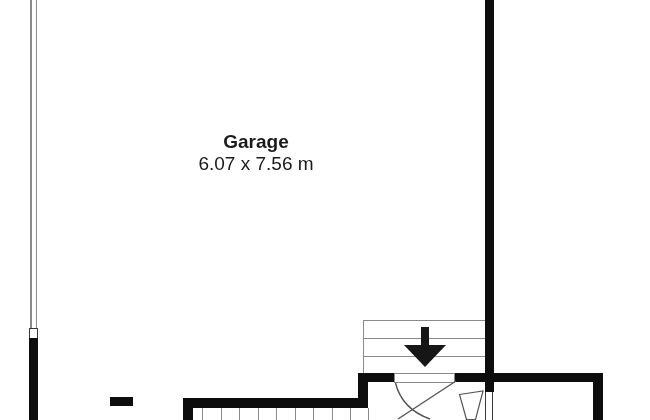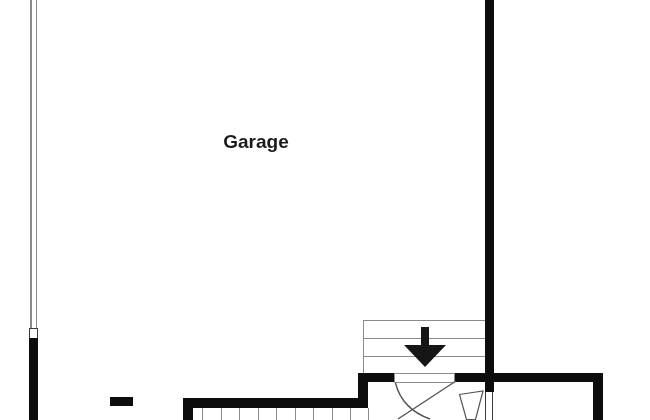--- a/index.html
+++ b/index.html
@@ -31,20 +31,21 @@
   svg .doorstroke { stroke:var(--c-door,#555); stroke-width:1.4; fill:none; }
   svg .doorleaf { stroke:var(--c-door,#555); stroke-width:1.2; fill:#fff; }
 </style>
 </head>
 <body>
 
 <div class="plan">
 
   <div class="room-label">
     <div class="room-name">Garage</div>
+    <div class="room-dims">6.07 x 7.56 m</div>
   </div>
 
   <div class="tline" style="left:30.3px; top:0; width:1.4px; height:328px;"></div>
   <div class="tline" style="left:35.5px; top:0; width:1.4px; height:328px;"></div>
   <div class="window-cap"></div>
   <div class="wall" style="left:28.5px; top:338px; width:9.5px; height:82px;"></div>
 
   <div class="wall" style="left:484.5px; top:0; width:9px; height:392px;"></div>
 
   <div class="dline" style="left:484.8px; top:392px; width:1.3px; height:28px;"></div>

